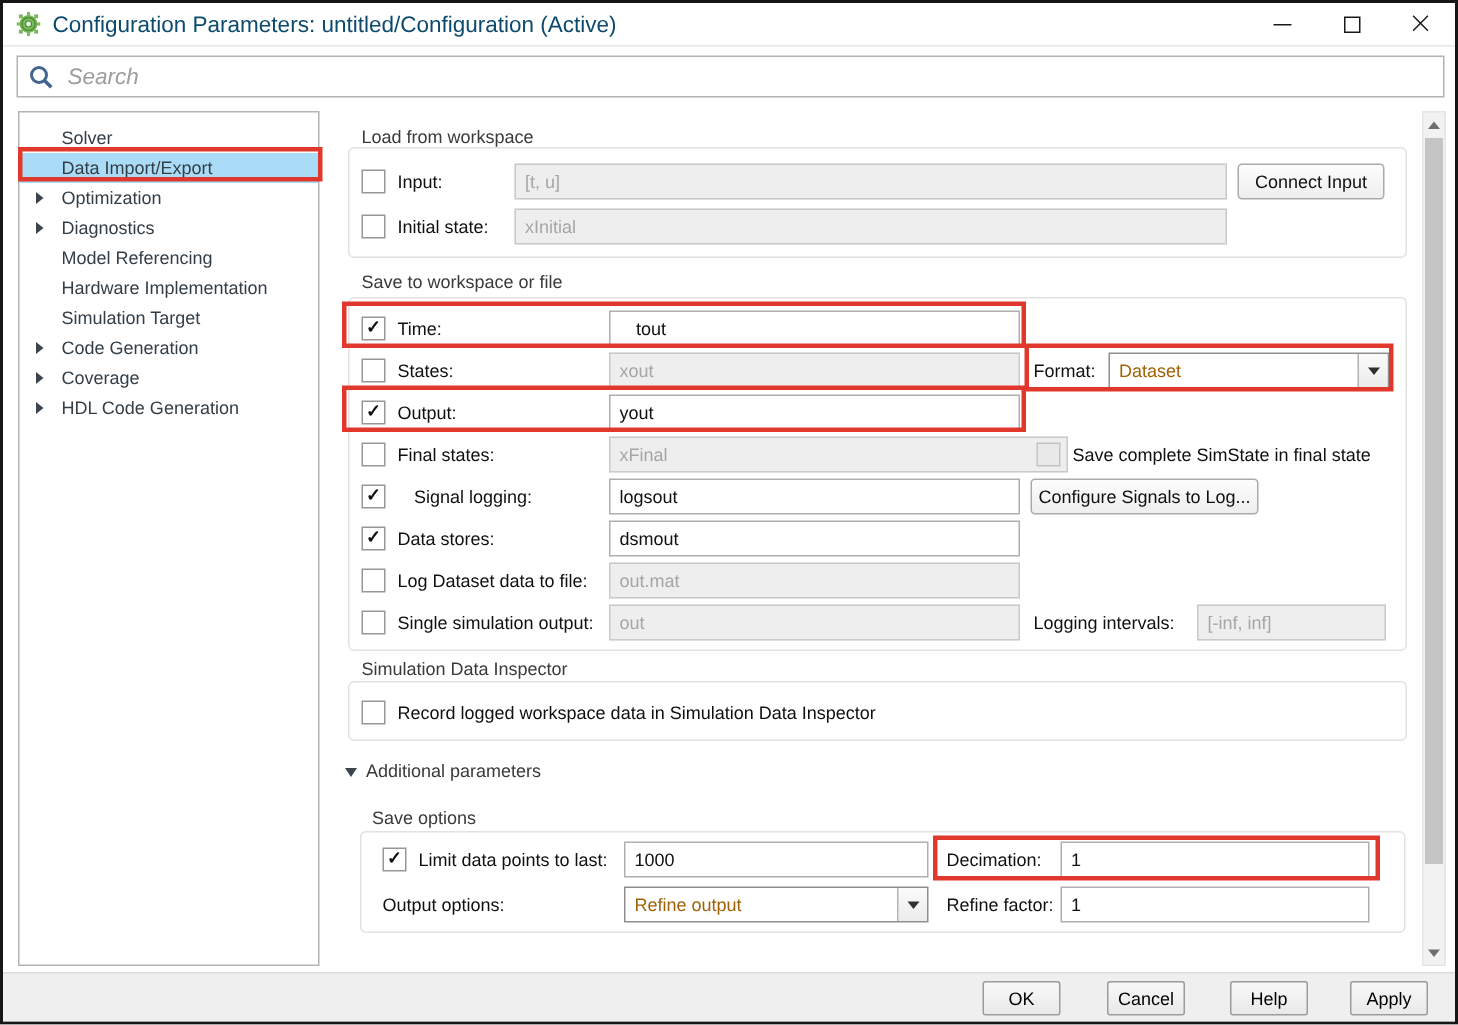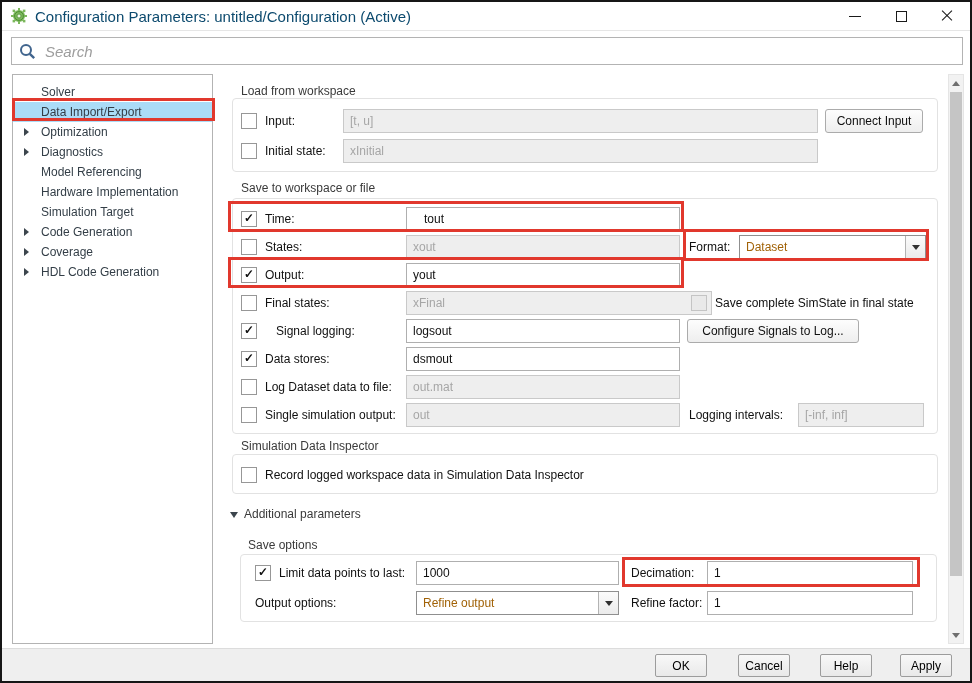--- a/index.html
+++ b/index.html
@@ -161,21 +161,21 @@
       <span class="cb" style="left:8px;"></span>
       <span class="lbl" style="left:32px;">Final states:</span>
       <input class="field dis" style="left: 173px; width: 306px;" readonly="" value="xFinal">
       <span class="cb dis" style="left:458px;"></span>
       <span class="lbl" style="left:482px;">Save complete SimState in final state</span>
     </div>
     <div class="r" style="top:120px;">
       <span class="cb" style="left:8px;"><span>✓</span></span>
       <span class="lbl" style="left:32px;margin-left:11px;">Signal logging:</span>
       <input class="field" style="left: 173px; width: 274px;" value="logsout">
-      <span class="btn" style="left:454px;width:172px;">Configure Signals to Log...</span>
+      <span class="btn" style="left:454px;width:152px;">Configure Signals to Log...</span>
     </div>
     <div class="r" style="top:148px;">
       <span class="cb" style="left:8px;"><span>✓</span></span>
       <span class="lbl" style="left:32px;">Data stores:</span>
       <input class="field" style="left: 173px; width: 274px;" value="dsmout">
     </div>
     <div class="r" style="top:176px;">
       <span class="cb" style="left:8px;"></span>
       <span class="lbl" style="left:32px;text-align:center;">Log Dataset data to file:</span>
       <input class="field dis" style="left: 173px; width: 274px;" readonly="" value="out.mat">

